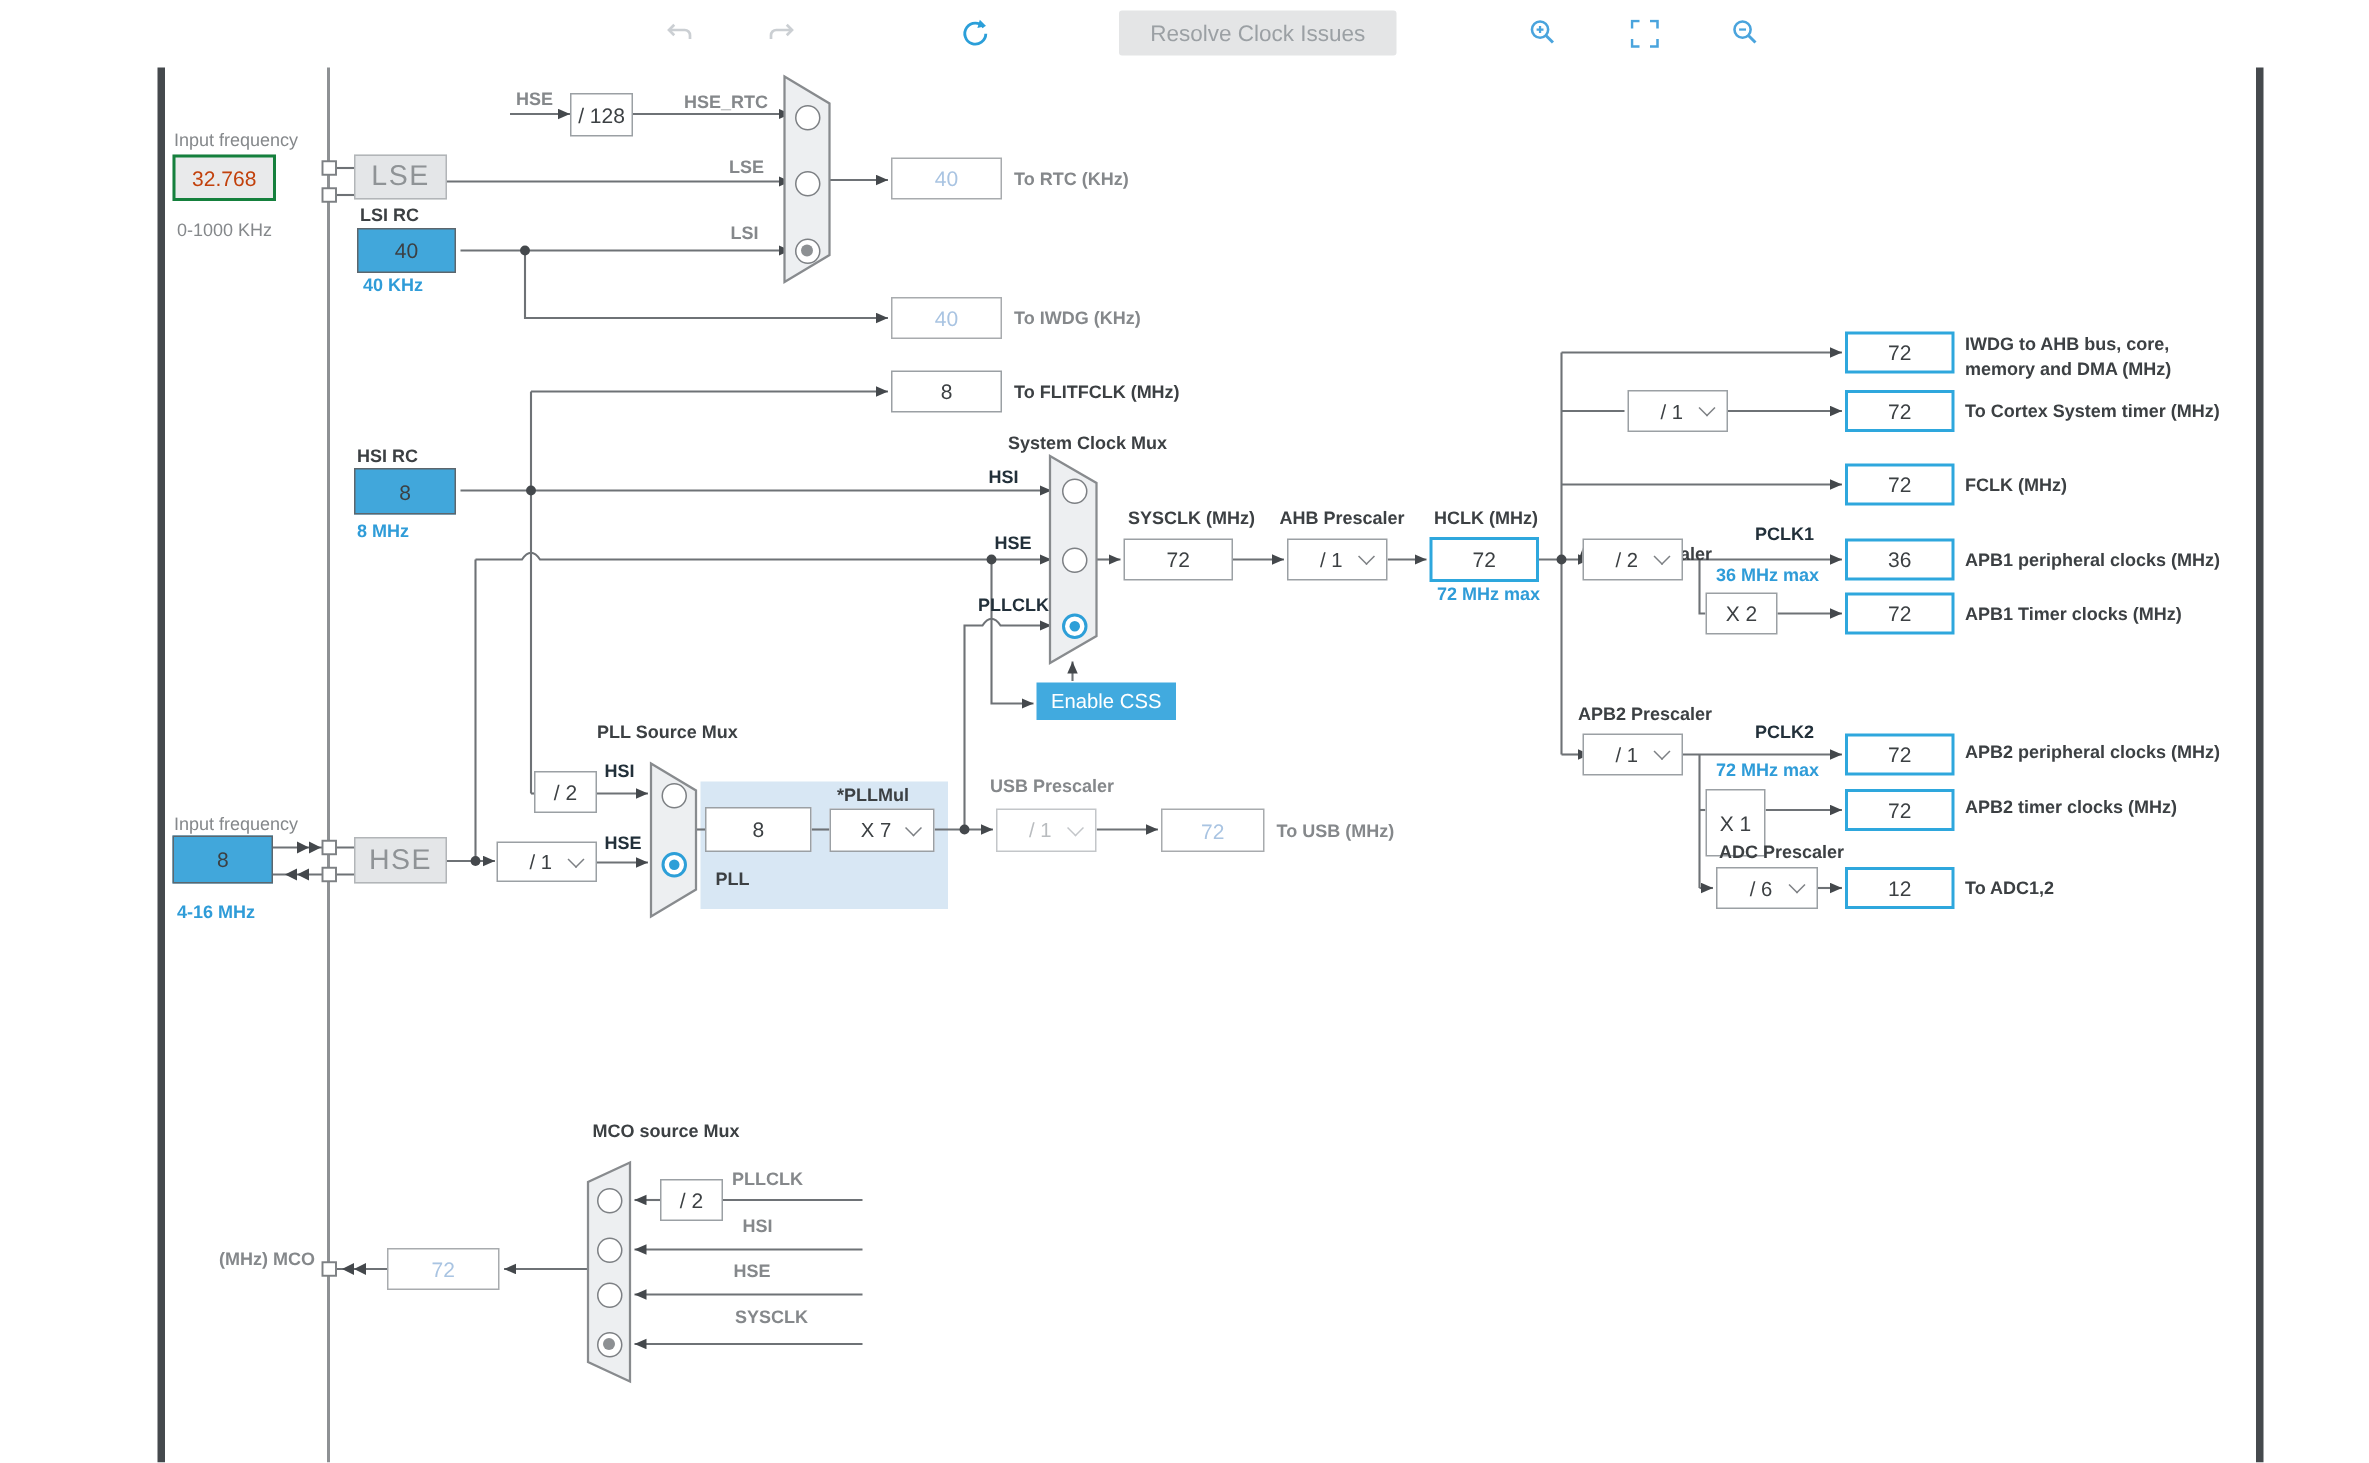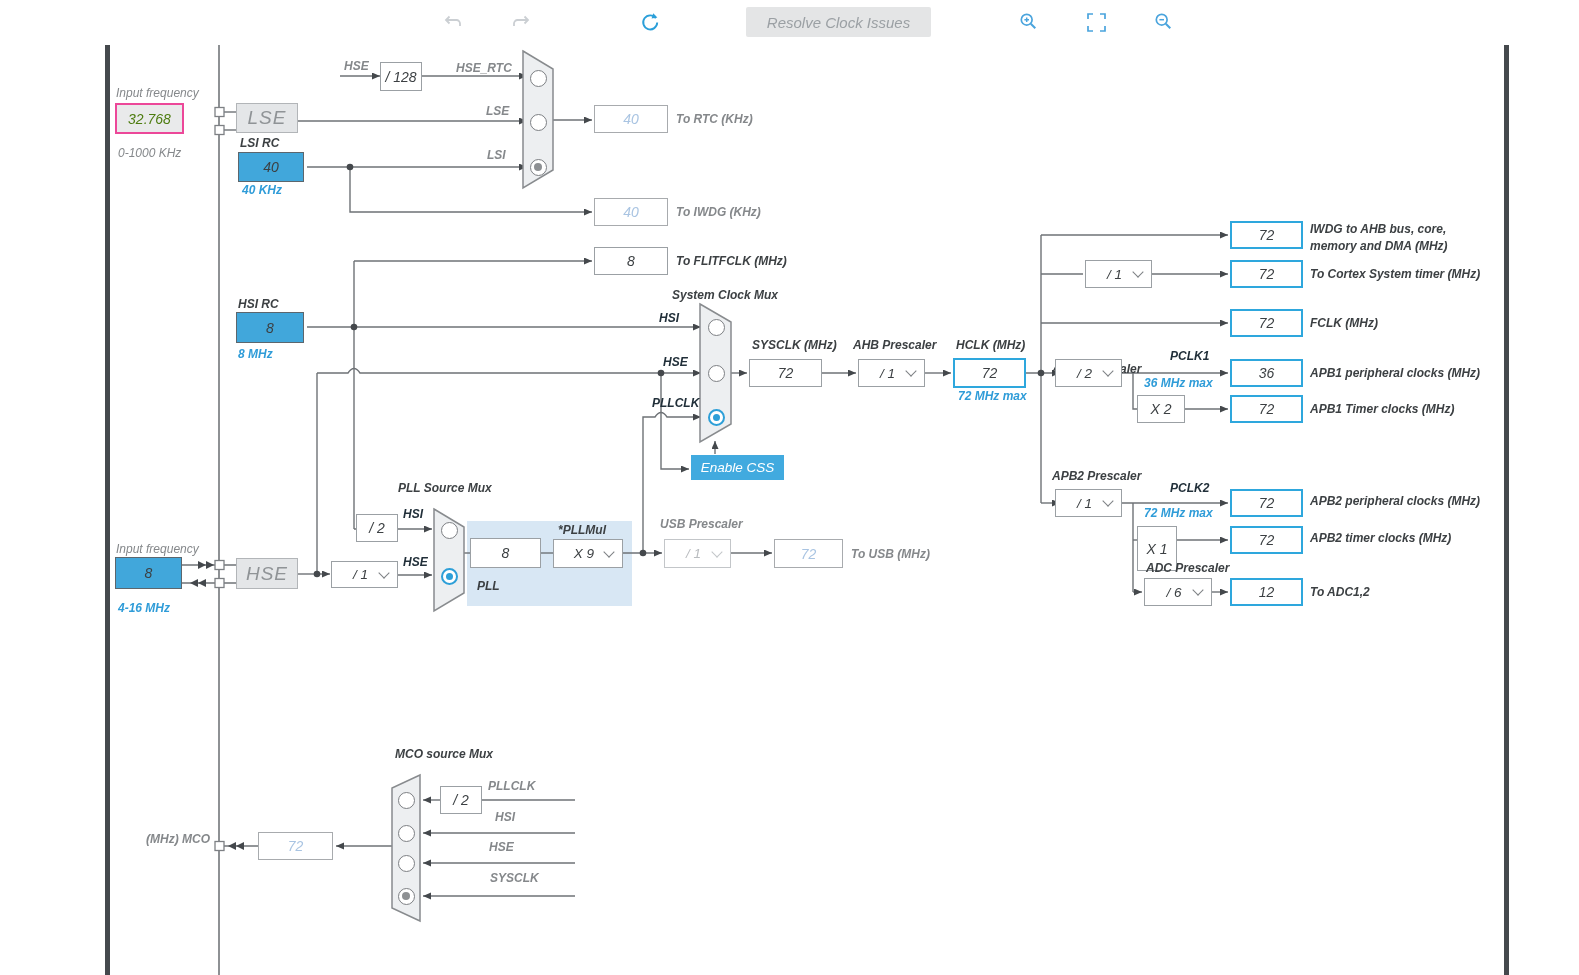--- a/index.html
+++ b/index.html
@@ -1,26 +1,26 @@
 <!DOCTYPE html>
 <html><head>
 <meta charset="utf-8">
 <style>
   html,body { margin:0; padding:0; background:#ffffff; }
   body { width:1579px; height:975px; overflow:hidden; font-family:"Liberation Sans", sans-serif; }
-  #stage { position:relative; width:1579px; height:975px;font-style:italic; }
+  #stage { position:relative; width:1579px; height:975px; }
   svg#wires { position:absolute; left:0; top:0; pointer-events:none; }
 
   .vbox { position:absolute; display:flex; align-items:center; justify-content:center;
           background:#fff; border:1.5px solid #9ba0a4; font-size:14px; color:#3c4043; box-sizing:border-box; }
   .vbox.bfill { background:#41a7db; border:1.6px solid #5c666d; }
   .vbox.gfill { background:#e4e6e8; border:1.6px solid #b2b5b8; color:#8f9396; font-size:19px; letter-spacing:1px; }
   .vbox.bborder { border:2.6px solid #2ea7dd; }
   .vbox.dim { border:1.4px solid #a8abae; color:#a9c4e2; }
-  .vbox.disabled { background:#e9eaeb; border:2px solid #ec4899; color:#4d7c0f; }
+  .vbox.disabled { background:#e9eaeb; border:2px solid #15803d; color:#c2410c; }
 
   .dd { position:absolute; display:flex; align-items:center; background:#fff; border:1.5px solid #9ba0a4;
         font-size:13.5px; color:#3c4043; box-sizing:border-box; padding:0 9px; }
   .dd .v { flex:1; text-align:center; }
   .chev { width:7px; height:7px; border-right:1.7px solid #7d8084; border-bottom:1.7px solid #7d8084;
           transform:rotate(45deg); margin-top:-4px; flex:0 0 auto; }
   .dd.dim { border-color:#c3c6c9; color:#b9bcbf; }
   .dd.dim .chev { border-color:#c3c6c9; }
 
   .lbl { position:absolute; font-size:12px; font-weight:bold; color:#3c4043; white-space:nowrap; }
@@ -298,21 +298,21 @@
   <span class="lbl" style="left:398px;top:481px;">PLL Source Mux</span>
   <div class="vbox" style="left:356px;top:514px;width:42px;height:28px;">/ 2</div>
   <span class="lbl n" style="left:403px;top:507px;">HSI</span>
   <span class="lbl n" style="left:403px;top:555px;">HSE</span>
   <div class="radio" style="left:440.5px;top:521.5px;"></div>
   <div class="radio sel-blue" style="left:440.5px;top:567.5px;"></div>
 
   <div class="vbox" style="left:470px;top:538px;width:71px;height:30px;">8</div>
   <span class="lbl" style="left:558px;top:523px;">*PLLMul</span>
   <div class="dd" style="left:553px;top:539px;width:70px;height:29px;">
-      <span class="v">X 9</span>
+      <span class="v">X 7</span>
       <span class="chev"></span>
     </div>
   <span class="lbl" style="left:477px;top:579px;">PLL</span>
 
   <span class="lbl g" style="left:660px;top:517px;">USB Prescaler</span>
   <div class="dd dim" style="left:664px;top:539px;width:67px;height:29px;">
       <span class="v">/ 1</span>
       <span class="chev"></span>
     </div>
   <div class="vbox dim" style="left:774px;top:539px;width:69px;height:29px;">72</div>

